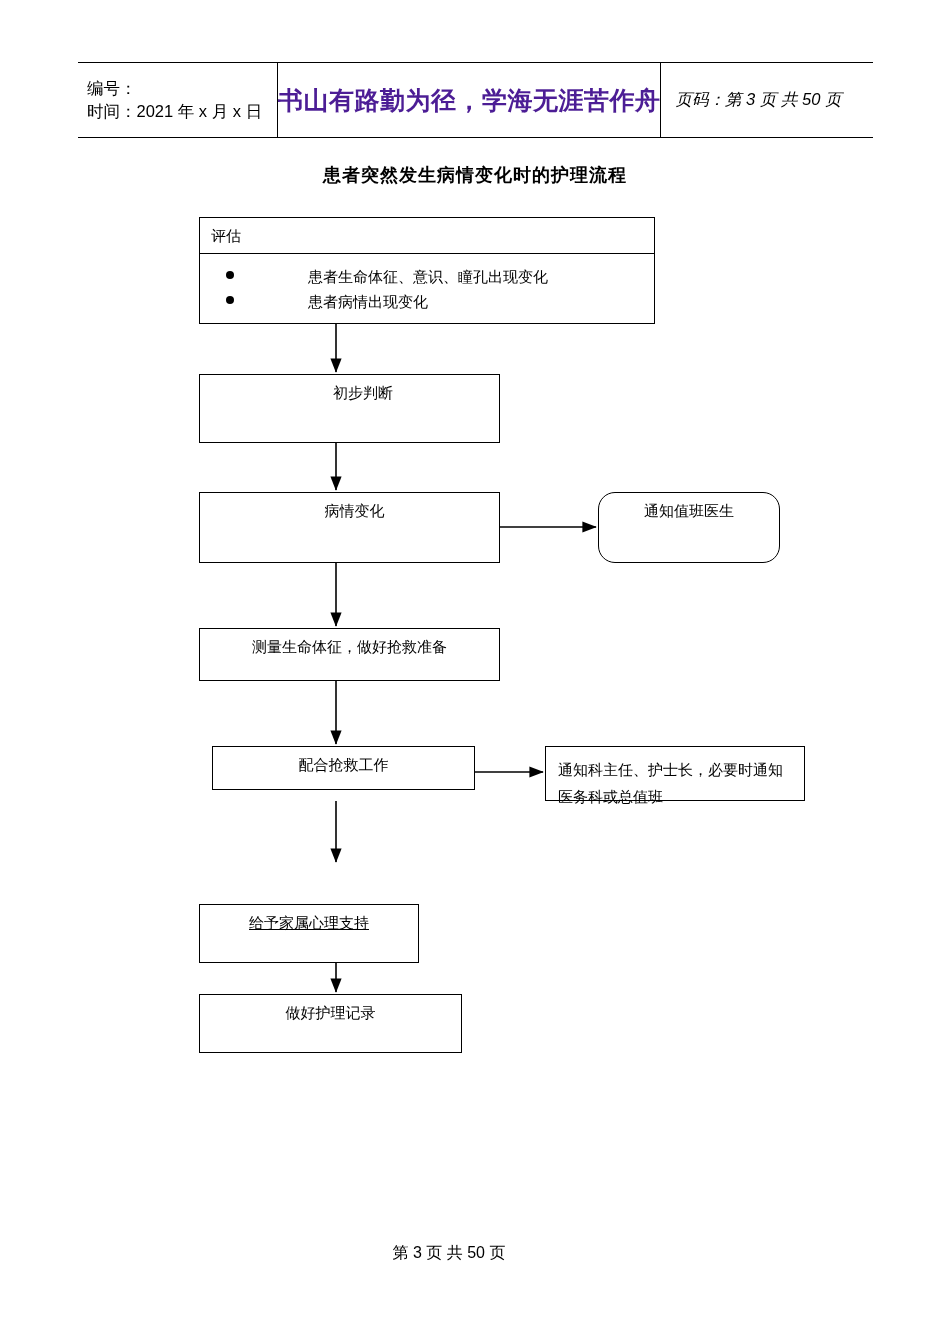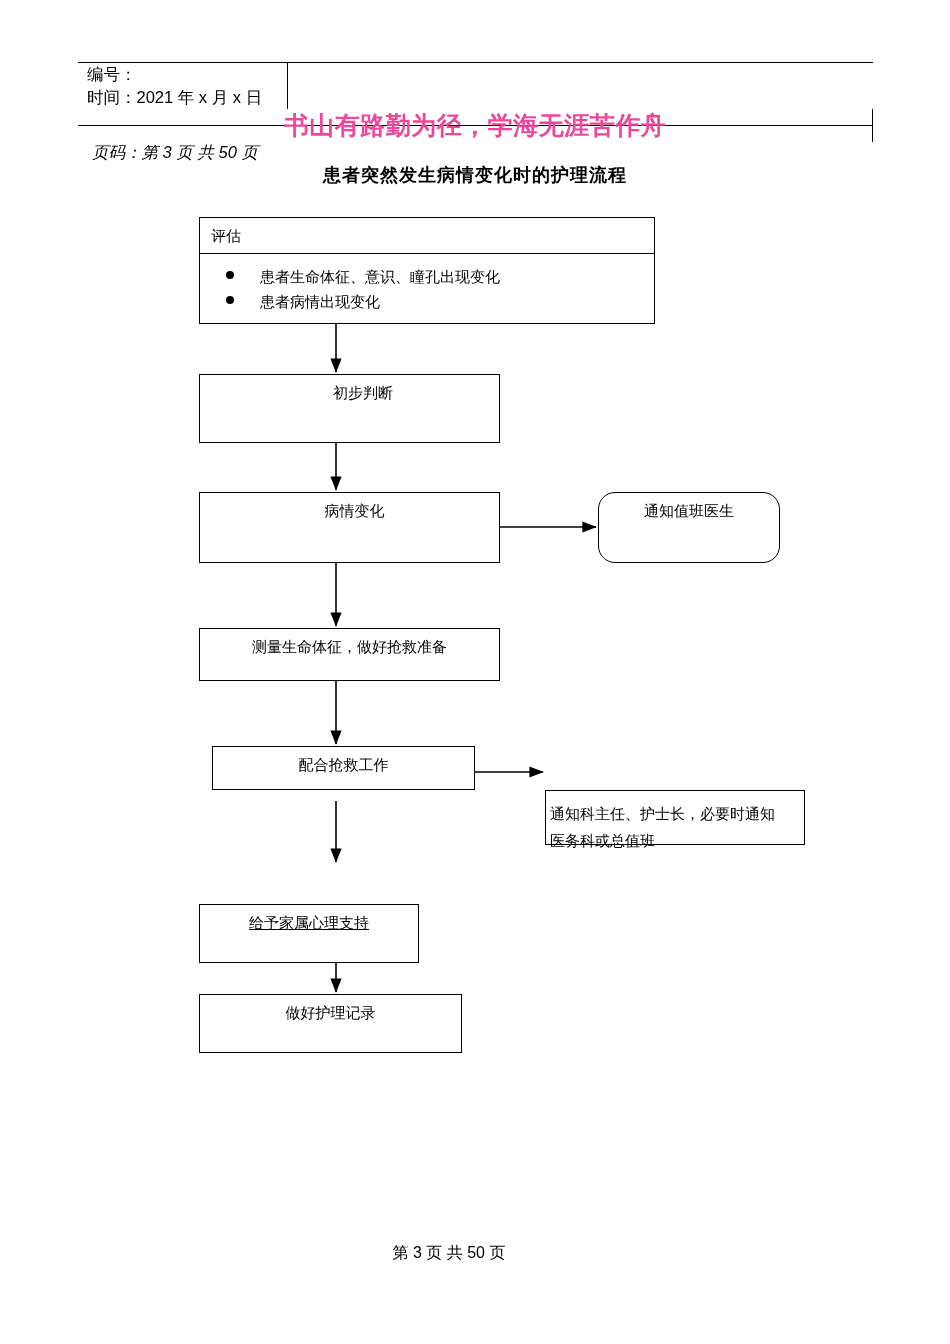--- a/index.html
+++ b/index.html
@@ -20,22 +20,21 @@
   .header-table {
     position: absolute;
     left: 78px;
     top: 62px;
     width: 795px;
     border-top: 1.5px solid #000;
     border-bottom: 1.5px solid #000;
     box-sizing: border-box;
     display: flex;
     align-items: stretch;
-    height: 64px;
-    flex-direction: column;
+    height: 76px;
   }
   .hdr-cell {
     box-sizing: border-box;
     display: flex;
     flex-direction: column;
     justify-content: center;
   }
   .hdr-cell-left {
     width: 210px;
     padding-left: 9px;
@@ -50,21 +49,21 @@
   .hdr-cell-right {
     width: 222px;
     padding-left: 14px;
   }
   .hdr-line {
     font-size: 16.5px;
     line-height: 23px;
     white-space: nowrap;
   }
   .hdr-motto {
-    color: #ec4899;
+    color: #4c1d95;
     font-family: "DejaVu Serif", "Liberation Serif", serif;
     font-weight: bold;
     font-size: 25px;
     letter-spacing: 0.5px;
     white-space: nowrap;
   }
   .hdr-page {
     font-size: 16.5px;
     white-space: nowrap;
     font-style: italic;
@@ -122,39 +121,39 @@
     right: 0;
     bottom: 0;
     padding: 10px 0 0 26px;
     box-sizing: border-box;
   }
   .bullet-row {
     display: flex;
     align-items: baseline;
     font-size: 15px;
     line-height: 25px;
+    gap: 48px;
   }
   .bullet-dot {
     width: 8px;
     height: 8px;
     border-radius: 50%;
     background: #000;
     display: inline-block;
     flex: 0 0 auto;
     margin-right: 26px;
     position: relative;
     top: -3px;
   }
 
   .multiline-box {
-    padding: 9px 0 0 4px;
+    padding: 9px 0 0 12px;
     line-height: 27px;
     font-size: 15px;
     text-align: left;
-    margin-top: 44px;
   }
 
   
   .connectors {
     position: absolute;
     left: 0; top: 0;
     width: 950px; height: 1344px;
     pointer-events: none;
   }
 

